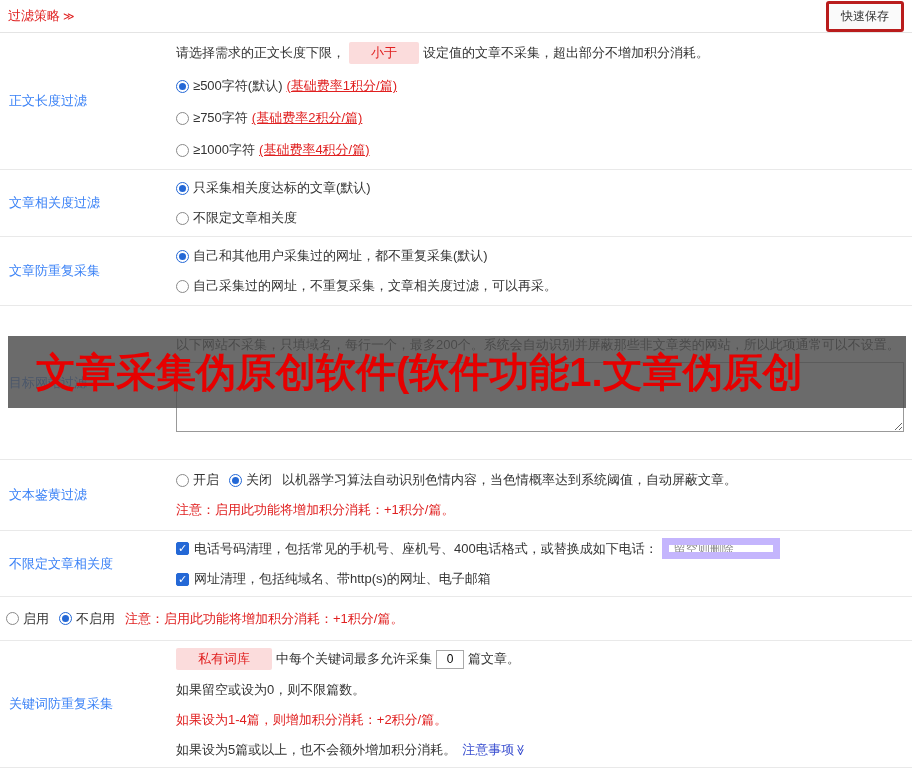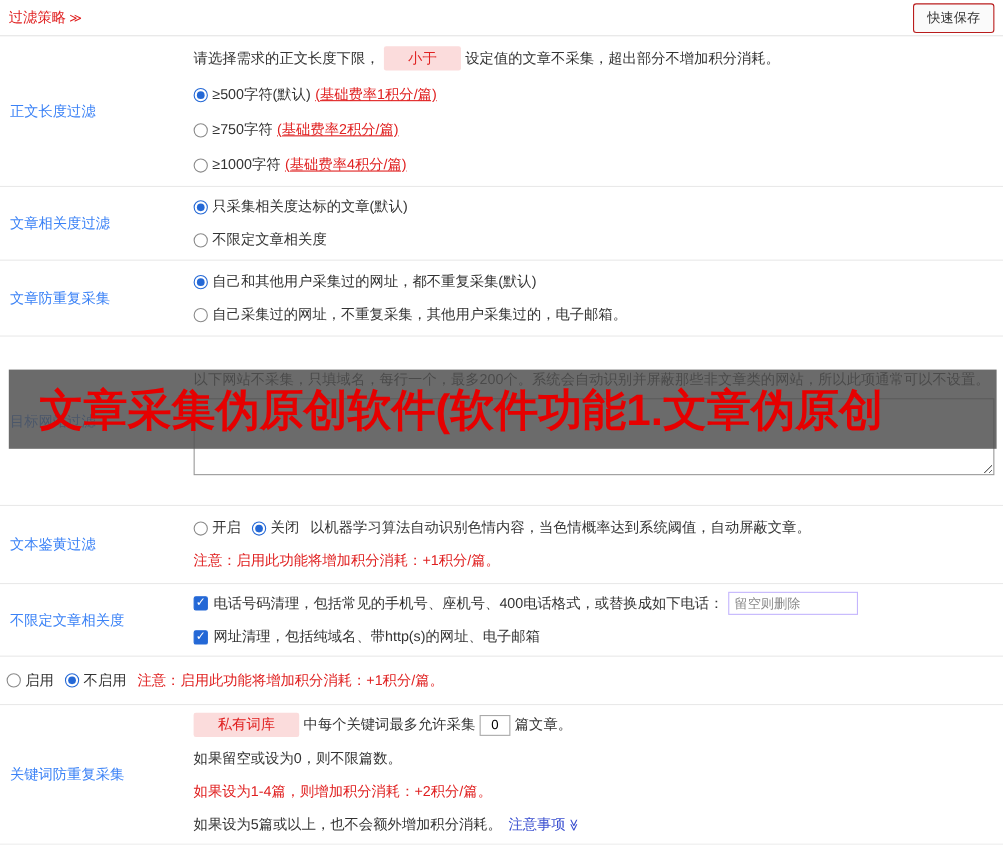--- a/index.html
+++ b/index.html
@@ -5,21 +5,21 @@
   * { box-sizing: border-box; margin: 0; padding: 0; }
   html,body { width: 912px; height: 768px; overflow: hidden; background: #fff;
     font-family: "Liberation Sans", "DejaVu Sans", sans-serif; font-size: 13px; color: #333; }
   .page { position: relative; width: 912px; height: 572px; }
 
   
   .topbar { height: 33px; display: flex; align-items: center; justify-content: space-between;
     padding: 0 8px; border-bottom: 1px solid #e4e4e4; }
   .title { color: #e02020; font-size: 13px; }
   .title .chev { font-size: 11px; margin-left: 3px; }
-  .save-btn { font-size: 12px; color: #333; background: #fafafa; border: 1px solid #b91c1c;
+  .save-btn { font-size: 12px; color: #333; background: #fafafa; border: 3px solid #b91c1c;
     border-radius: 3px; padding: 4px 12px; cursor: pointer; }
 
   
   .row { display: flex; border-bottom: 1px solid #e9e9e9; }
   .row-label { width: 170px; padding: 0 6px 0 9px; display: flex; align-items: center; color: #3b82f6; }
   .row-content { flex: 1; padding: 6px 8px 6px 6px; display: flex; flex-direction: column; justify-content: center; }
   .line { line-height: 20px; margin: 5px 0; display: flex; align-items: center; flex-wrap: wrap; }
   .r-length  { height: 137px; } .r-length .line { margin: 6px 0; }
   .r-rel     { height: 67px; }
   .r-dup     { height: 69px; }
@@ -44,21 +44,21 @@
     color: #fff; font-size: 11px; line-height: 13px; }
   .gap { width: 10px; display: inline-block; }
 
   .red { color: #e02020; }
   .fee { color: #e02020; text-decoration: underline; margin-left: 4px; }
   .hl { color: #e02020; background: #fbdcdc; padding: 1px 22px; margin-right: 4px; border-radius: 2px; }
   .hl.mid { margin: 0 4px; }
   .blue-link { color: #3a4fd0; margin-left: 6px; cursor: pointer; }
   .chev-down { display: inline-block; transform: rotate(90deg); font-size: 11px; color: #3a4fd0; margin-left: 1px; }
 
-  .txt-input { height: 21px; width: 118px; border: 1px solid #c4b5fd; font-size: 12px; padding: 1px 5px;
+  .txt-input { height: 21px; width: 118px; border: 7px solid #c4b5fd; font-size: 12px; padding: 1px 5px;
     margin-left: 4px; font-family: inherit; }
   .txt-input::placeholder { color: #8a8a8a; }
   .num-input { height: 19px; width: 28px; border: 1px solid #a9a9a9; font-size: 12px; text-align: center;
     margin: 0 4px; font-family: inherit; }
   textarea.site-list { width: 100%; height: 70px; margin-top: 6px; border: 1px solid #999;
     font-family: inherit; font-size: 13px; padding: 4px; resize: both; }
 
   
   .watermark { position: absolute; left: 8px; right: 6px; top: 336px; height: 72px;
     background: rgba(79,79,79,0.84); z-index: 5; overflow: hidden; white-space: nowrap;
@@ -119,21 +119,21 @@
 
   <div class="row r-dup">
     <div class="row-label">文章防重复采集</div>
     <div class="row-content">
       <label class="line">
         <span class="radio checked"></span>
         <span>自己和其他用户采集过的网址，都不重复采集(默认)</span>
       </label>
       <label class="line">
         <span class="radio"></span>
-        <span>自己采集过的网址，不重复采集，其他用户采集过的，电子邮箱。</span>
+        <span>自己采集过的网址，不重复采集，文章相关度过滤，可以再采。</span>
       </label>
     </div>
   </div>
 
   <div class="row r-target">
     <div class="row-label">目标网站过滤</div>
     <div class="row-content">
       <span class="intro">以下网站不采集，只填域名，每行一个，最多200个。系统会自动识别并屏蔽那些非文章类的网站，所以此项通常可以不设置。</span>
       <textarea class="site-list" style=""></textarea>
     </div>

